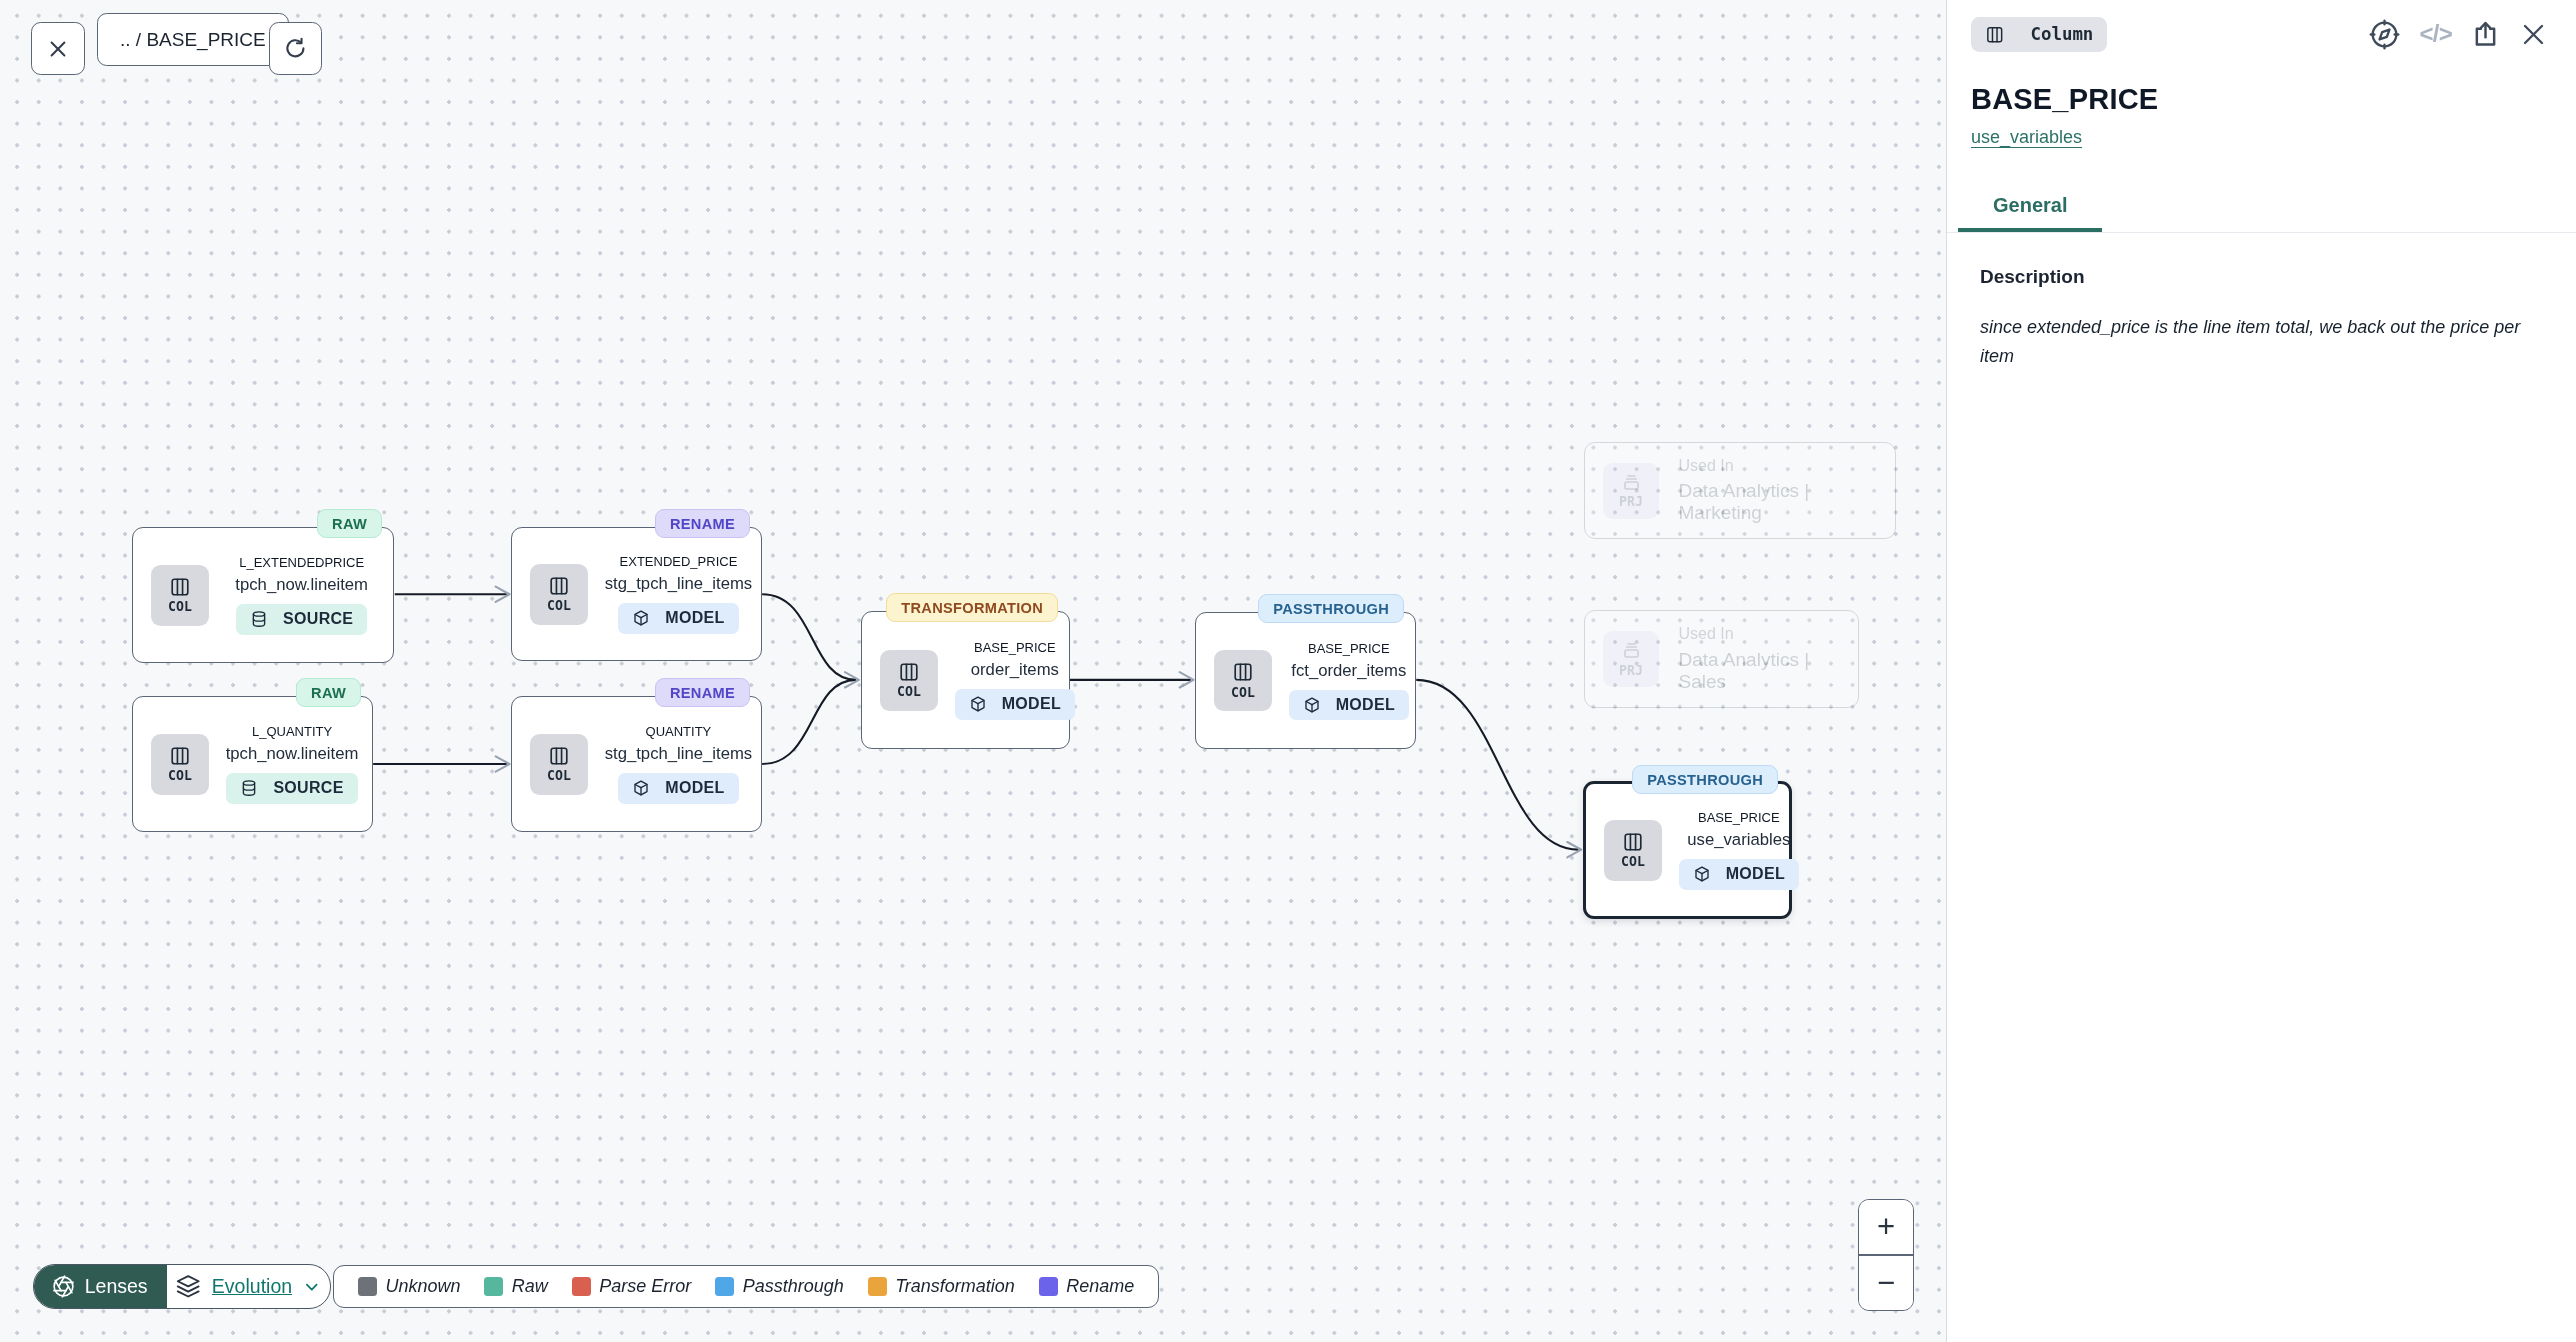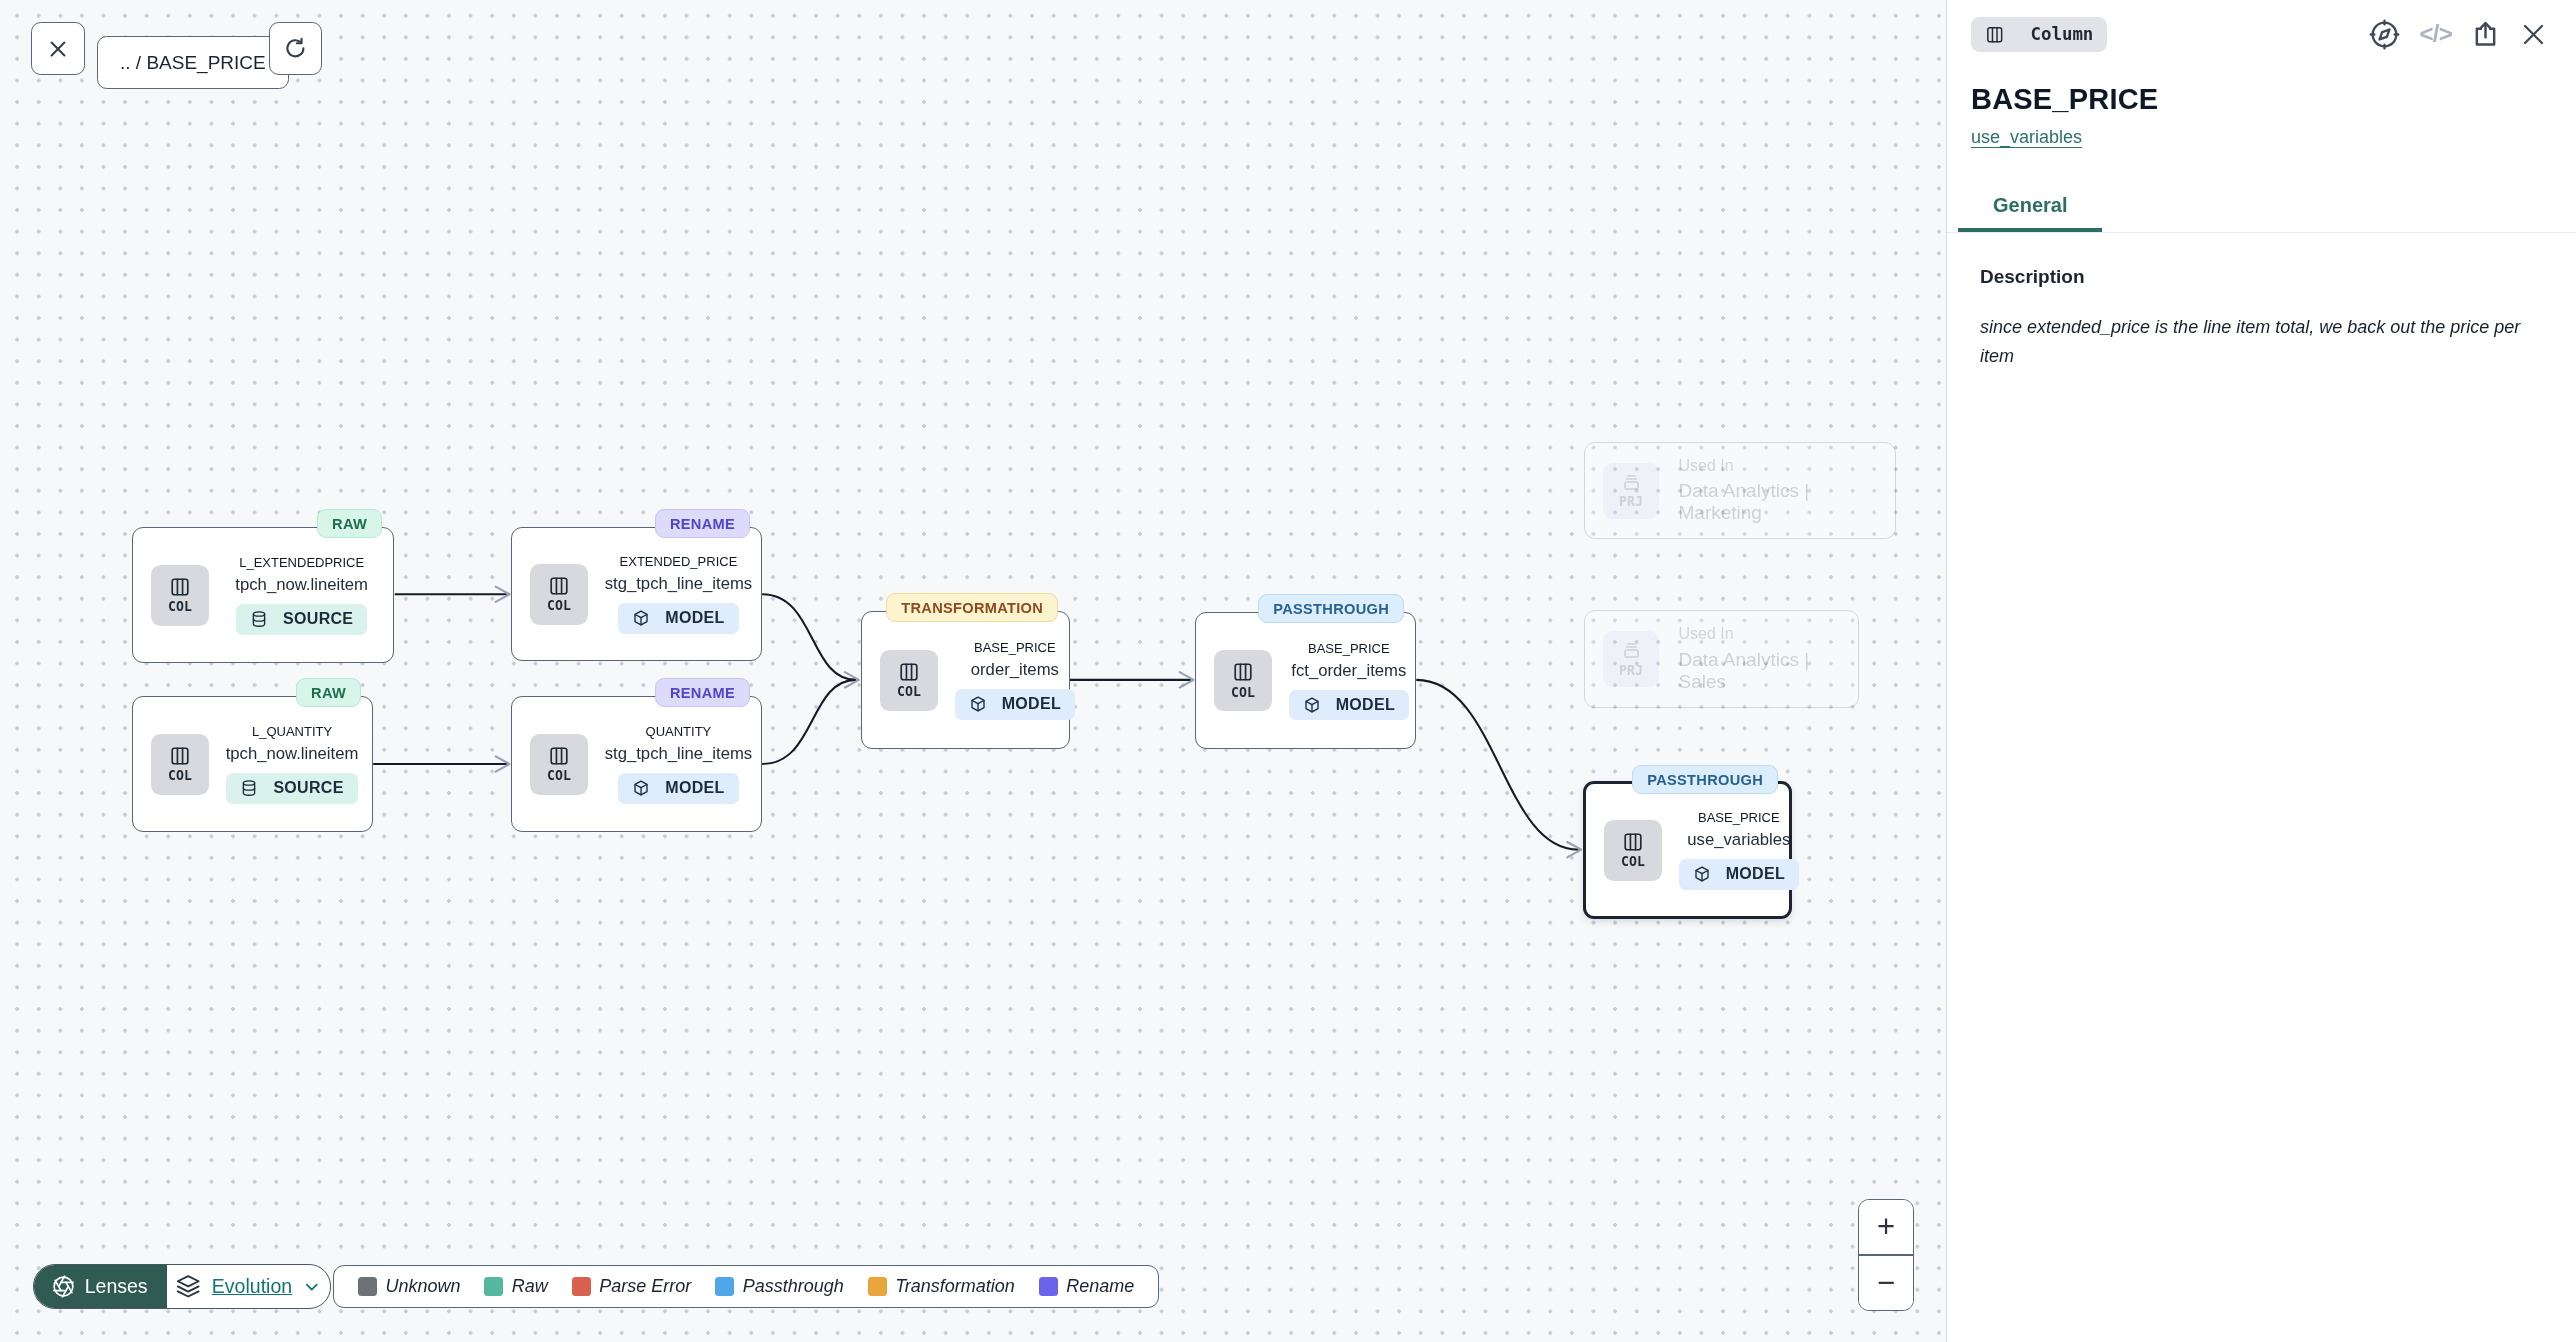--- a/index.html
+++ b/index.html
@@ -15,21 +15,21 @@
   }
   svg.edges { position:absolute; left:0; top:0; pointer-events:none; }
 
   
   .tool-btn {
     position:absolute; height:53px; background:#fff; border:1.7px solid #5a6576;
     border-radius:9.7px; display:flex; align-items:center; justify-content:center;
     color:#333d4b; cursor:pointer;
   }
   .btn-close  { left:31px;  top:22px; width:54px; }
-  .btn-crumb  { left:97px; top:36px; padding:0 22px; font-size:19px; color:#1b2430; }
+  .btn-crumb  { left:97px; top:13px; padding:0 22px; font-size:19px; color:#1b2430; }
   .btn-refresh{ left:269px; top:22px; width:53px; }
 
   
   .node {
     position:absolute; background:#fff; border:1.7px solid #5a6576; border-radius:11px;
     display:flex; align-items:center; gap:16.7px; padding:0 15.3px 0 18px; cursor:pointer;
   }
   .node.selected { border:3.5px solid #1b2531; box-shadow:0 2.1px 7px rgba(15,23,42,.12); }
   .chip {
     min-width:58px; height:61px; border-radius:9.7px; background:#d7d9de; color:#1e2936;

